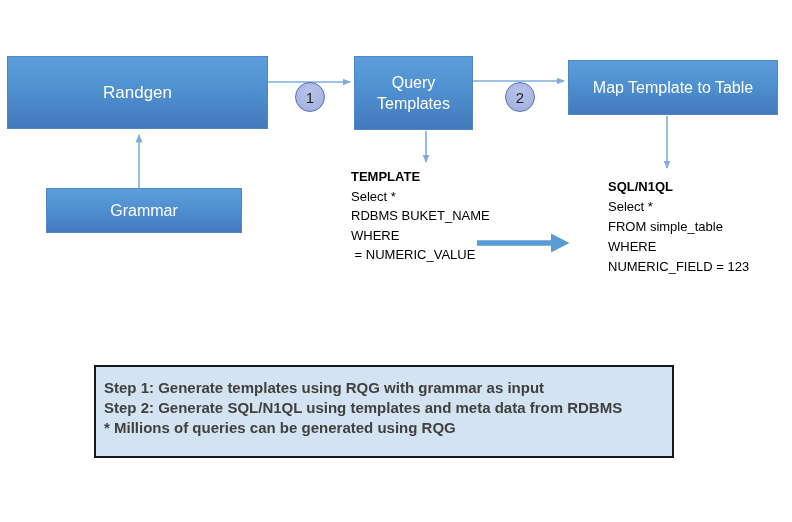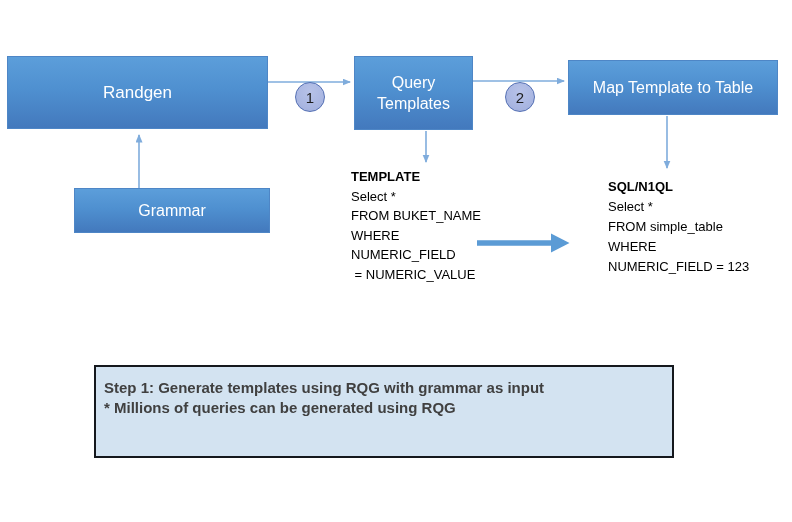--- a/index.html
+++ b/index.html
@@ -19,21 +19,21 @@
     box-sizing: border-box;
     color: #ffffff;
     display: flex;
     align-items: center;
     justify-content: center;
     text-align: center;
     font-size: 17px;
     line-height: 21px;
   }
   .node-randgen  { left: 7px;   top: 56px;  width: 261px; height: 73px; }
-  .node-grammar  { left: 46px;  top: 188px; width: 196px; height: 45px; font-size: 16px; margin-left: 28px; }
+  .node-grammar  { left: 46px;  top: 188px; width: 196px; height: 45px; font-size: 16px; }
   .node-query    { left: 354px; top: 56px;  width: 119px; height: 74px; font-size: 16px; padding: 0 6px; }
   .node-map      { left: 568px; top: 60px;  width: 210px; height: 55px; font-size: 16px; }
   .badge {
     position: absolute;
     width: 30px; height: 30px;
     border-radius: 50%;
     background: radial-gradient(circle at 50% 30%, #b7c2e8 0%, #AAB7E2 60%, #9fadda 100%);
     border: 1.5px solid #5470B4;
     box-sizing: border-box;
     display: flex; align-items: center; justify-content: center;
@@ -105,32 +105,32 @@
   <div class="badge badge-1">
     <span>1</span>
   </div>
   <div class="badge badge-2">
     <span>2</span>
   </div>
 
   <div class="textblock tb-template">
     <div class="tb-title">TEMPLATE</div>
     <div>Select *</div>
-    <div>FROM BUKET_NAME</div>
+    <div>RDBMS BUKET_NAME</div>
     <div>WHERE</div>
-    <div>NUMERIC_FIELD</div>
     <div> = NUMERIC_VALUE</div>
   </div>
 
   <div class="textblock tb-sql">
     <div class="tb-title">SQL/N1QL</div>
     <div>Select *</div>
     <div>FROM simple_table</div>
     <div>WHERE</div>
     <div>NUMERIC_FIELD = 123</div>
   </div>
 
   <div class="notes">
     <div>Step 1: Generate templates using RQG with grammar as input</div>
+    <div>Step 2: Generate SQL/N1QL using templates and meta data from RDBMS</div>
     <div>* Millions of queries can be generated using RQG</div>
   </div>
 
 </div>
 
 </body></html>

